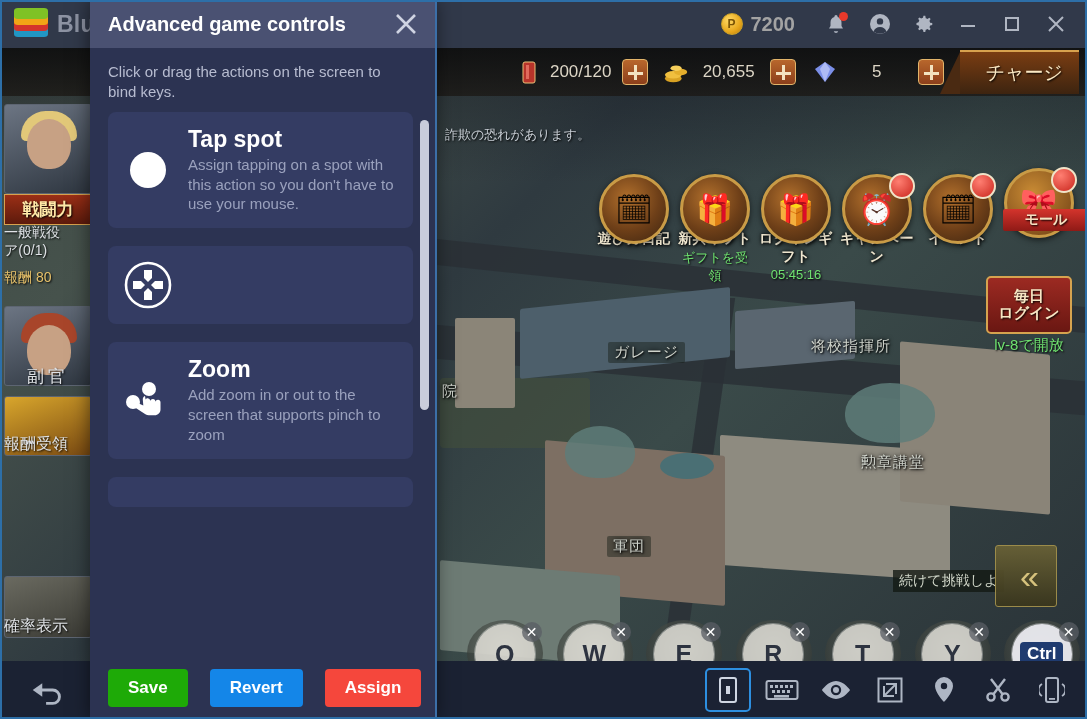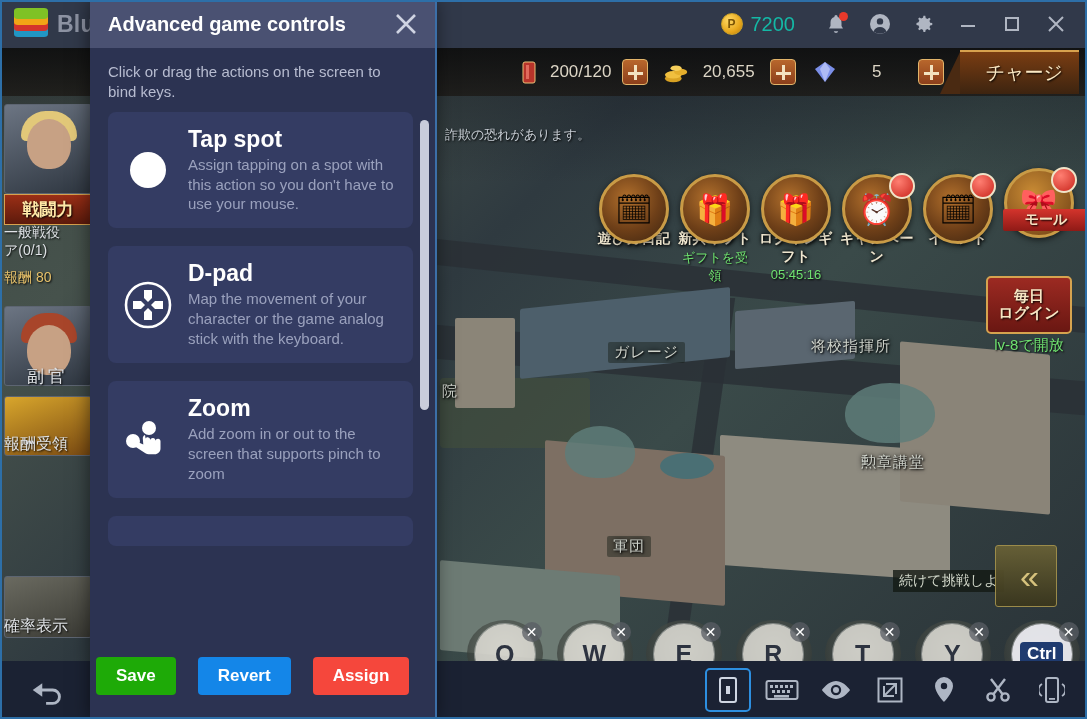--- a/index.html
+++ b/index.html
@@ -39,21 +39,21 @@
   }
   .bs-spacer { flex: 1; }
   .bs-right { display:flex; align-items:center; gap: 2px; padding-right: 10px; }
   .bs-coin { display:flex; align-items:center; gap:8px; margin-right: 18px; }
   .coin-circle {
     width:22px;height:22px;border-radius:50%;
     background: radial-gradient(circle at 35% 32%, #ffd964 0%, #e8a81c 60%, #b8790c 100%);
     border:1.5px solid #caa028; display:flex;align-items:center;justify-content:center;
     color:#7a5406; font-size:12px; font-weight:bold;
   }
-  .bs-coin-val { color:#14b8a6; font-size:20px; font-weight:normal; }
+  .bs-coin-val { color:#a3a3a3; font-size:20px; font-weight:bold; }
   .bs-ic {
     width:42px;height:42px;display:flex;align-items:center;justify-content:center;
     color:#b0b6c2; position:relative; cursor:pointer;
   }
   .bs-ic svg { display:block; }
   .bell-dot { position:absolute; top:9px; right:9px; width:9px;height:9px;border-radius:50%; background:#e8392b; }
 
   
   .game {
     position:absolute; left:0; top:48px; width:1087px; height:613px;
@@ -251,21 +251,21 @@
 
   .scrollbar {
     position:absolute; right:6px; top:8px; width:9px; height:548px;
     background:transparent;
   }
   .scroll-thumb {
     width:9px; height:290px; border-radius:5px; background:#c9ccdb; cursor:pointer;
   }
 
   .dlg-foot {
-    flex:0 0 62px; display:flex; align-items:flex-start; gap:22px; padding-left:6px;
+    flex:0 0 62px; display:flex; align-items:center; gap:22px; padding-left:18px;
   }
   .btn {
     border:none; border-radius:4px; color:#fff; font-size:17px; font-weight:bold;
     padding:9px 20px; cursor:pointer; font-family:inherit;
   }
   .btn.save { background:#1eaa07; }
   .btn.revert { background:#1486e8; }
   .btn.clear { background:#f5473c; }
 
   .dlg-edge { position:absolute; left:435px; top:0; width:2px; height:719px; background:#3c6fa8; z-index:51;}
@@ -630,24 +630,20 @@
         </div>
       </div>
 
       <div class="card">
         <div class="card-ico">
           <svg width="50" height="50" viewBox="0 0 50 50">
             <circle cx="25" cy="25" r="22" fill="none" stroke="#ffffff" stroke-width="2.6"></circle>
             <path d="M21 10h8v8l-4 4-4-4zM21 40h8v-8l-4-4-4 4zM10 21v8h8l4-4-4-4zM40 21v8h-8l-4-4 4-4z" fill="#ffffff"></path>
           </svg>
         </div>
-        <div class="card-body">
-          <div class="card-t">D-pad</div>
-          <div class="card-d">Map the movement of your character or the game analog stick with the keyboard.</div>
-        </div>
       </div>
 
       <div class="card">
         <div class="card-ico">
           <svg width="50" height="46" viewBox="0 0 50 46" fill="#ffffff">
             <circle cx="10" cy="24" r="7"></circle>
             <circle cx="26" cy="11" r="7"></circle>
             <path d="M22 18c-1.6.6-2.3 2-2.2 3.6l.5 6-5.6-2.6c-1.7-.8-3.4.2-3.6 2-.2 1.4.6 2.3 1.7 3l9.6 6.3c1 .7 2.2 1 3.4 1h5.9c3.2 0 5.8-2.6 5.8-5.8v-7.2c0-1.4-1-2.5-2.4-2.6-1.3-.1-2.4.8-2.6 2 0-1.5-1.1-2.6-2.5-2.7-1.3-.1-2.4.8-2.6 2 0-1.3-.9-2.4-2.2-2.6-1.1-.2-2.1.3-2.6 1.1z"></path>
           </svg>
         </div>

